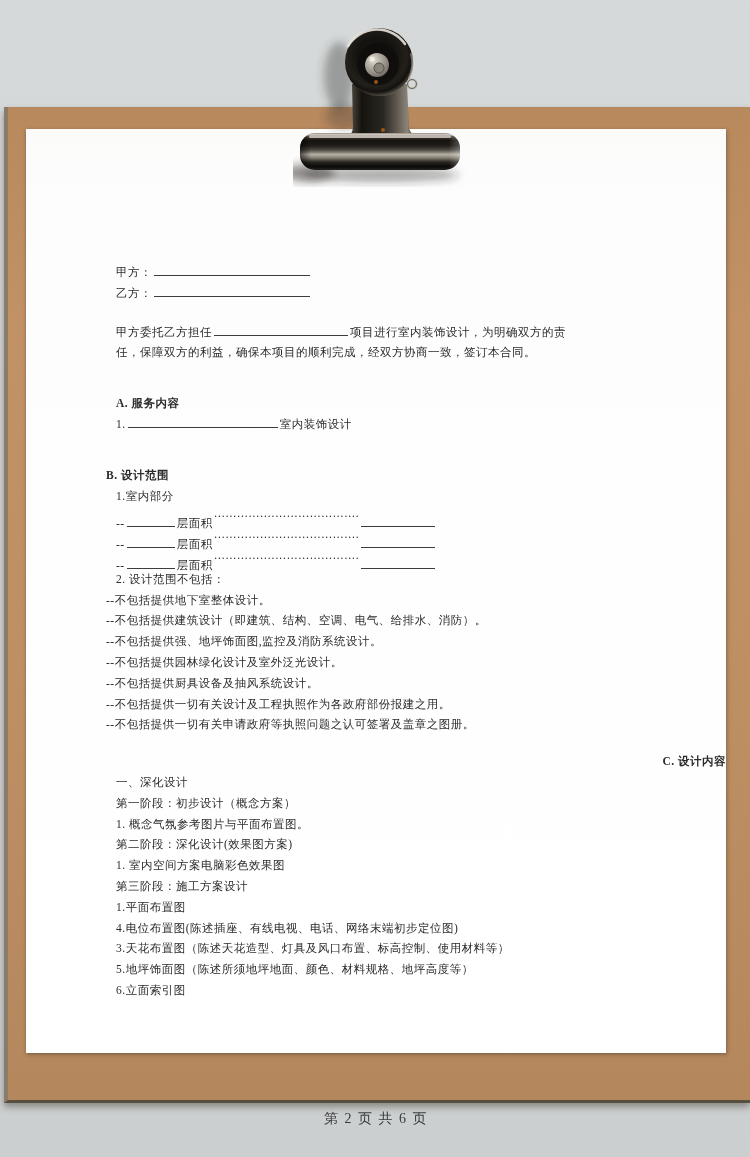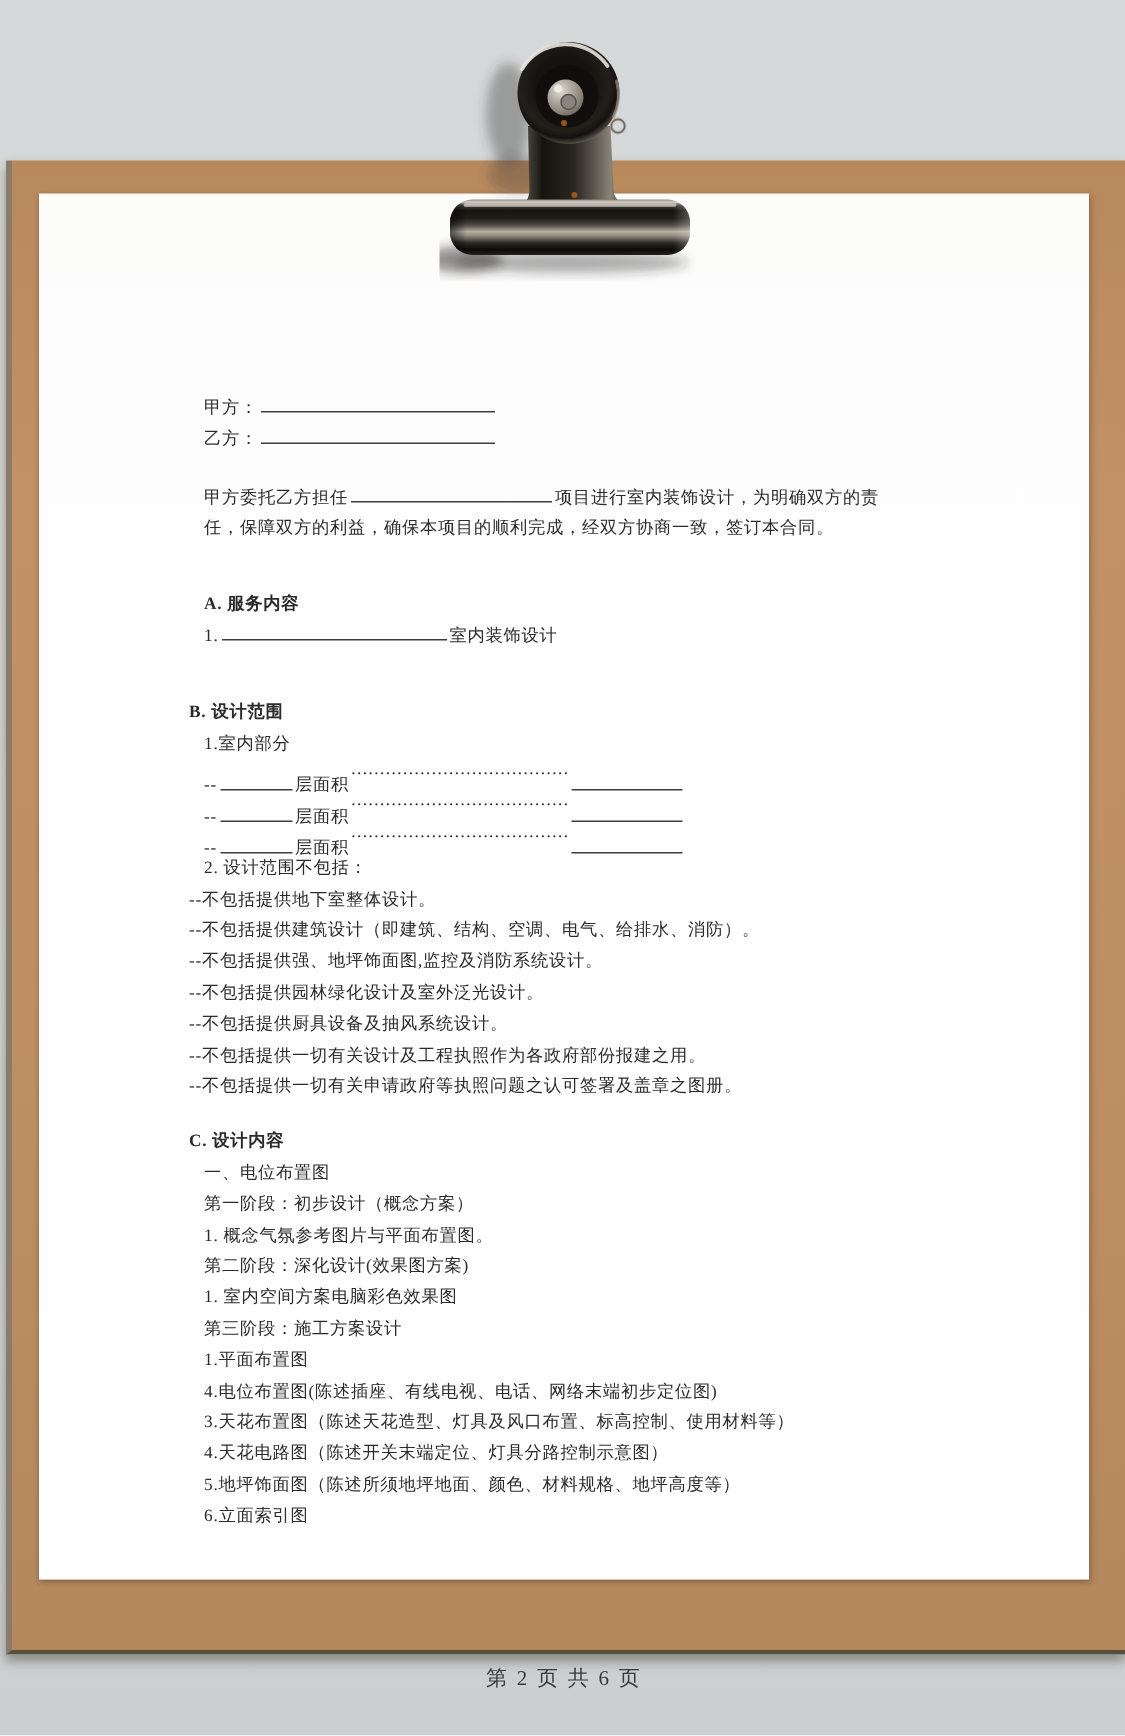--- a/index.html
+++ b/index.html
@@ -17,29 +17,29 @@
     border-bottom:3px solid #58503f;
     box-shadow:0 4px 7px rgba(55,48,38,0.45);
   }
   .paper {
     position:absolute; left:26px; top:129px; width:700px; height:924px;
     background:linear-gradient(180deg,#fbfbfa 0%, #fdfdfd 8%, #ffffff 100%);
     box-shadow:0 1px 3px rgba(80,68,50,0.45), 2px 2px 4px rgba(90,78,60,0.25);
   }
   .doc {
     position:absolute; left:0; top:0; width:100%;
-    padding:133px 0 0 100px;
+    padding:133px 0 0 80px;
     font-size:11.5px; letter-spacing:0.5px; line-height:20.8px;
     white-space:nowrap;
   }
   .line { height:20.8px; }
   .ind { margin-left:10px; }
   .gap18 { margin-top:18px; }
   .gap17 { margin-top:30px; }
-  .gap16 { margin-top:16px; }
+  .gap16 { margin-top:16px;text-align:right; }
   .heading { font-weight:bold; }
   .blank {
     display:inline-block; height:12px;
     border-bottom:1px solid #3c3c3c;
     vertical-align:baseline; margin:0 2px;
   }
   .blank-party  { width:156px; }
   .blank-intro  { width:134px; }
   .blank-svc    { width:150px; }
   .blank-area-s { width:48px;  }
@@ -84,30 +84,29 @@
 
       <div class="line">--不包括提供地下室整体设计。</div>
       <div class="line">--不包括提供建筑设计（即建筑、结构、空调、电气、给排水、消防）。</div>
       <div class="line">--不包括提供强、地坪饰面图,监控及消防系统设计。</div>
       <div class="line">--不包括提供园林绿化设计及室外泛光设计。</div>
       <div class="line">--不包括提供厨具设备及抽风系统设计。</div>
       <div class="line">--不包括提供一切有关设计及工程执照作为各政府部份报建之用。</div>
       <div class="line">--不包括提供一切有关申请政府等执照问题之认可签署及盖章之图册。</div>
 
       <div class="line gap16 heading">C. 设计内容</div>
-      <div class="line ind">一、电位布置图</div>
+      <div class="line ind">一、深化设计</div>
       <div class="line ind">第一阶段：初步设计（概念方案）</div>
       <div class="line ind">1. 概念气氛参考图片与平面布置图。</div>
       <div class="line ind">第二阶段：深化设计(效果图方案)</div>
       <div class="line ind">1. 室内空间方案电脑彩色效果图</div>
       <div class="line ind">第三阶段：施工方案设计</div>
       <div class="line ind">1.平面布置图</div>
       <div class="line ind">4.电位布置图(陈述插座、有线电视、电话、网络末端初步定位图)</div>
       <div class="line ind">3.天花布置图（陈述天花造型、灯具及风口布置、标高控制、使用材料等）</div>
-      <div class="line ind">4.天花电路图（陈述开关末端定位、灯具分路控制示意图）</div>
       <div class="line ind">5.地坪饰面图（陈述所须地坪地面、颜色、材料规格、地坪高度等）</div>
       <div class="line ind">6.立面索引图</div>
     </div>
 
     <div class="page-footer">第 2 页 共 6 页</div>
   </div>
 
   <svg class="clip" viewBox="0 0 180 165" xmlns="http://www.w3.org/2000/svg">
     <defs>
       <filter id="blur4" x="-60%" y="-60%" width="220%" height="220%">

